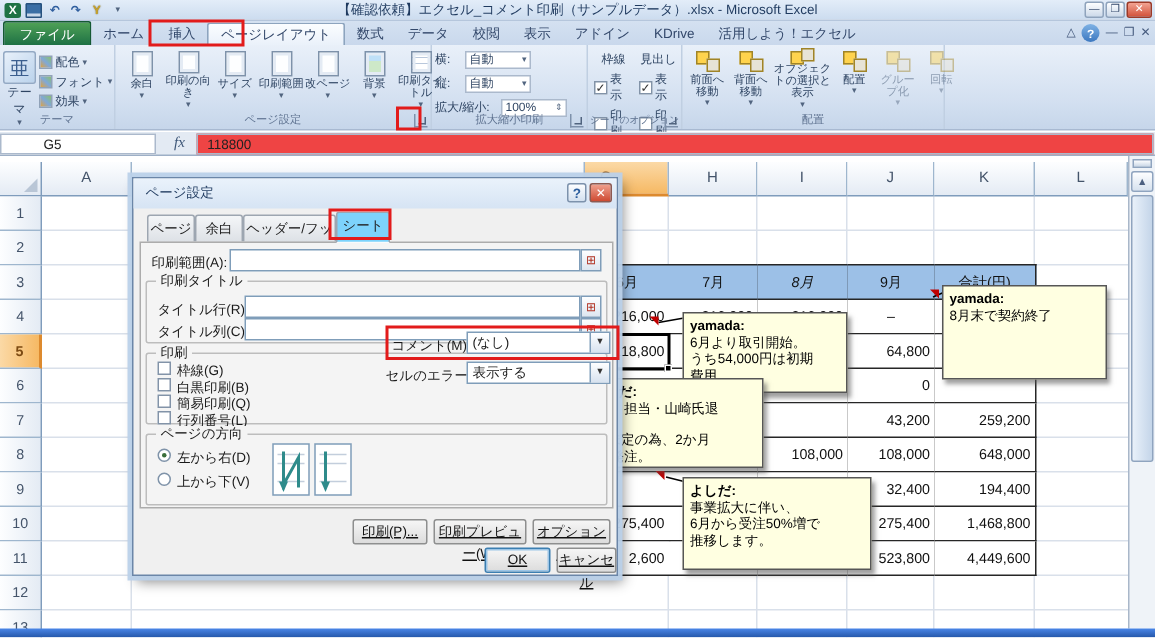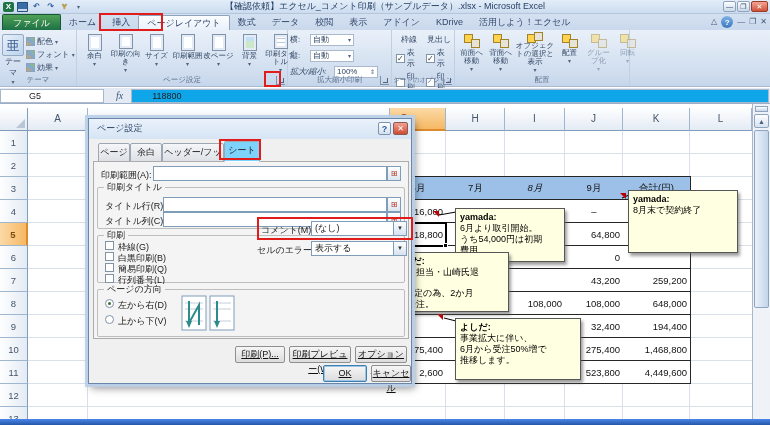--- a/index.html
+++ b/index.html
@@ -51,21 +51,21 @@
   .icon-sq2{position:relative;width:16px;height:14px;margin:2px 0 1px;}
   .icon-sq2 i{position:absolute;width:9px;height:9px;border:1px solid #A08427;background:#FFDife;}
   .icon-sq2 .a{left:0;top:0;background:#FFD34D;}
   .icon-sq2 .b{right:0;bottom:0;background:#E7E3D6;}
   .disabled{opacity:.45;}
 
   
   #fbar{position:absolute;left:0;top:88px;width:770px;height:16px;background:#E3EAF3;border-bottom:1px solid #9DAFC6;display:flex;align-items:center;}
   #namebox{width:104px;height:14px;background:#fff;border:1px solid #ABB9CC;font-size:9px;padding-left:28px;line-height:13px;}
   #fx{font-family:"Liberation Serif",serif;font-style:italic;font-size:10px;color:#3E5McGr;color:#3E5778;padding:0 8px 0 12px;}
-  #fval{flex:1;height:14px;background:#0ea5e9;border:1px solid #ABB9CC;font-size:9px;line-height:13px;padding-left:20px;margin-right:1px;}
+  #fval{flex:1;height:14px;background:#ef4444;border:1px solid #ABB9CC;font-size:9px;line-height:13px;padding-left:6px;margin-right:1px;}
 
   
   #sheet-layer{position:absolute;left:0;top:0;width:770px;height:425px;}
   .colh{position:absolute;top:108px;height:23px;background:linear-gradient(#FDFEFF,#E4EBF4);border-right:1px solid #9EB6CE;border-bottom:1px solid #7F9CBC;
      text-align:center;font-size:10px;color:#44546A;line-height:22px;z-index:2;}
   .colh.sel{background:linear-gradient(#FBD9A6,#F6B964);border-bottom:2px solid #DD8A2E;color:#7C4A12;text-align:left;padding-left:10px;}
   .rowh{position:absolute;left:0;width:28px;background:linear-gradient(90deg,#FDFEFF,#E4EBF4);border-right:1px solid #7F9CBC;border-bottom:1px solid #9EB6CE;
      text-align:center;font-size:9.5px;color:#44546A;z-index:2;display:flex;align-items:center;justify-content:center;}
   .rowh.sel{background:linear-gradient(90deg,#FBD9A6,#F6B964);color:#7C4A12;font-weight:bold;border-right:2px solid #DD8A2E;}
   #corner{position:absolute;left:0;top:108px;width:28px;height:23px;background:linear-gradient(#FDFEFF,#E4EBF4);border-right:1px solid #7F9CBC;border-bottom:1px solid #7F9CBC;z-index:2;}
@@ -344,21 +344,21 @@
             </span>
           </div>
           <div class="minirow">
             <span style="width: 18px;">縦:</span>
             <span class="combo">
               <span>自動</span>
               <span class="caret">▾</span>
             </span>
           </div>
           <div class="minirow">
-            <span style="width: 42px; font-style: italic;">拡大/縮小:</span>
+            <span style="width: 42px;">拡大/縮小:</span>
             <span class="combo">
               <span>100%</span>
               <span class="caret">⇕</span>
             </span>
           </div>
         </span>
       <span class="rglabel">拡大縮小印刷</span>
       <span class="launcher"></span>
     </div>
 

